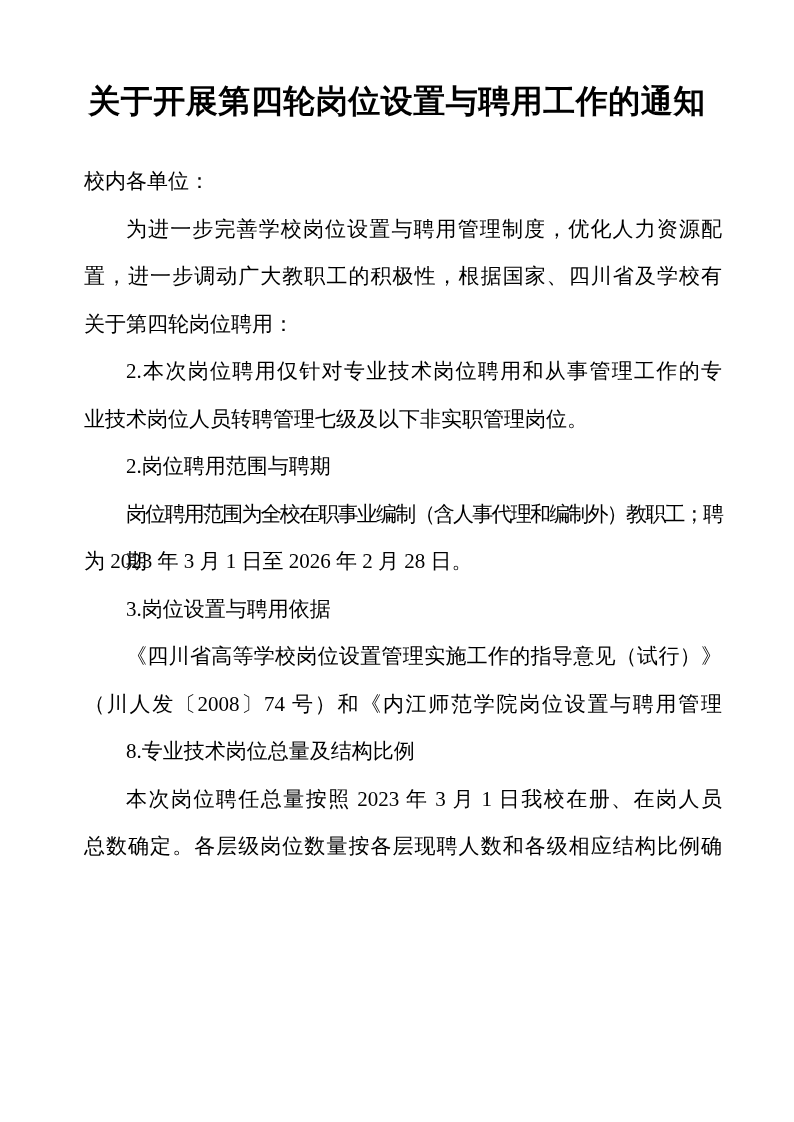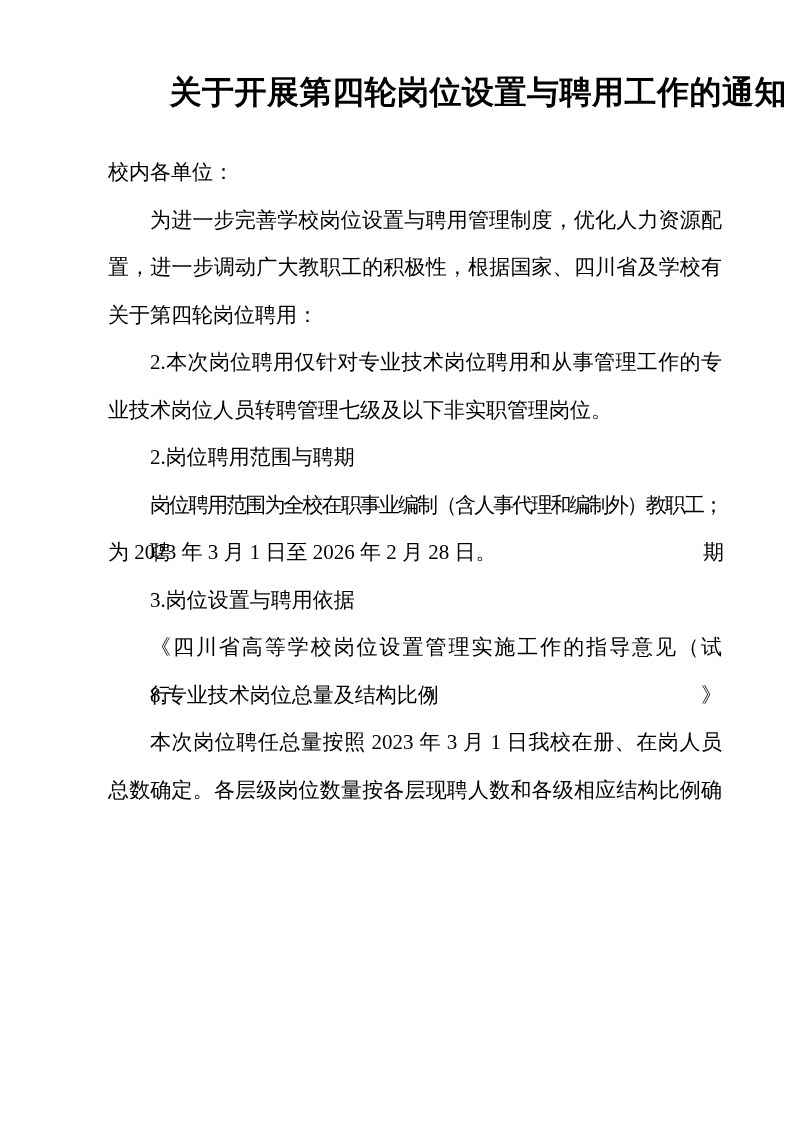--- a/index.html
+++ b/index.html
@@ -9,32 +9,32 @@
   }
   .page {
     position: relative;
     width: 794px;
     height: 1122px;
     background: #ffffff;
     color: #000000;
     overflow: hidden;
   }
   .title {
-    margin: 7px;
+    margin: 16px;
     padding-top: 64px;
-    text-align: right;
+    text-align: center;
     font-family: "Liberation Serif", "DejaVu Serif", serif;
     font-weight: 700;
     font-size: 32px;
     line-height: 42px;
     letter-spacing: 0.5px;
   }
   .doc-body {
     margin-top: 36px;
-    padding-left: 108px;
+    padding-left: 84px;
     padding-right: 72px;
     font-family: "Liberation Serif", "DejaVu Serif", serif;
     font-size: 21px;
     line-height: 47.5px;
   }
   .line {
     height: 47.5px;
     white-space: normal;
   }
   .ind {
@@ -63,17 +63,18 @@
       <div class="line ind j">为进一步完善学校岗位设置与聘用管理制度，优化人力资源配</div>
       <div class="line j">置，进一步调动广大教职工的积极性，根据国家、四川省及学校有</div>
       <div class="line">关于第四轮岗位聘用：</div>
       <div class="line ind j">2.本次岗位聘用仅针对专业技术岗位聘用和从事管理工作的专</div>
       <div class="line">业技术岗位人员转聘管理七级及以下非实职管理岗位。</div>
       <div class="line ind">2.岗位聘用范围与聘期</div>
       <div class="line ind j tight">岗位聘用范围为全校在职事业编制（含人事代理和编制外）教职工；聘期</div>
       <div class="line">为 2023 年 3 月 1 日至 2026 年 2 月 28 日。</div>
       <div class="line ind">3.岗位设置与聘用依据</div>
       <div class="line ind j">《四川省高等学校岗位设置管理实施工作的指导意见（试行）》</div>
+      <div class="line j">（川人发〔2008〕74 号）和《内江师范学院岗位设置与聘用管理</div>
       <div class="line ind">8.专业技术岗位总量及结构比例</div>
       <div class="line ind j">本次岗位聘任总量按照 2023 年 3 月 1 日我校在册、在岗人员</div>
       <div class="line j">总数确定。各层级岗位数量按各层现聘人数和各级相应结构比例确</div>
     </div>
 </div>
 
 </body></html>

